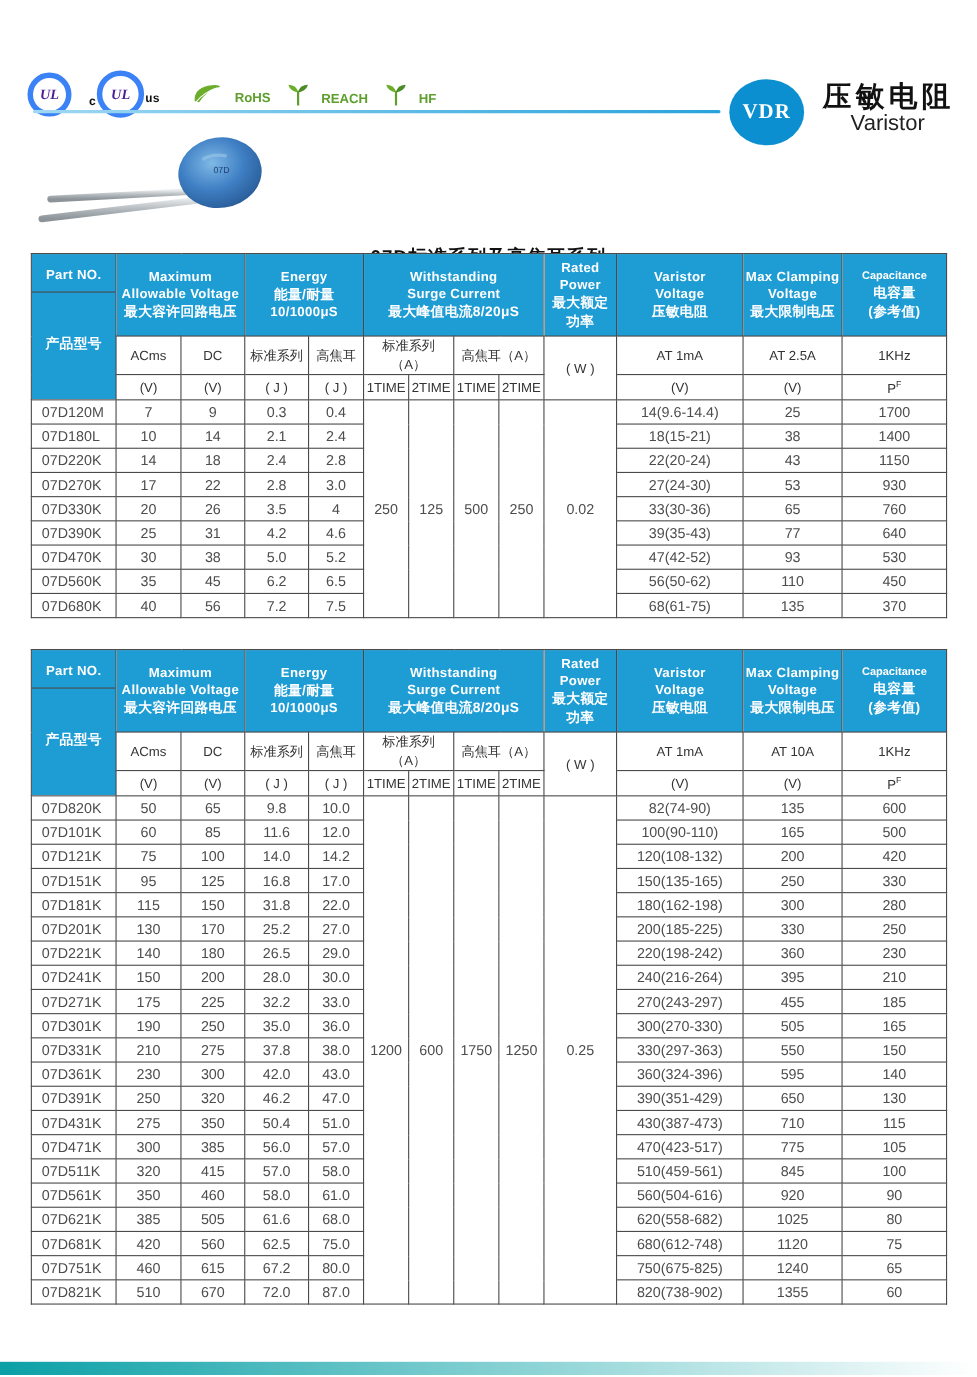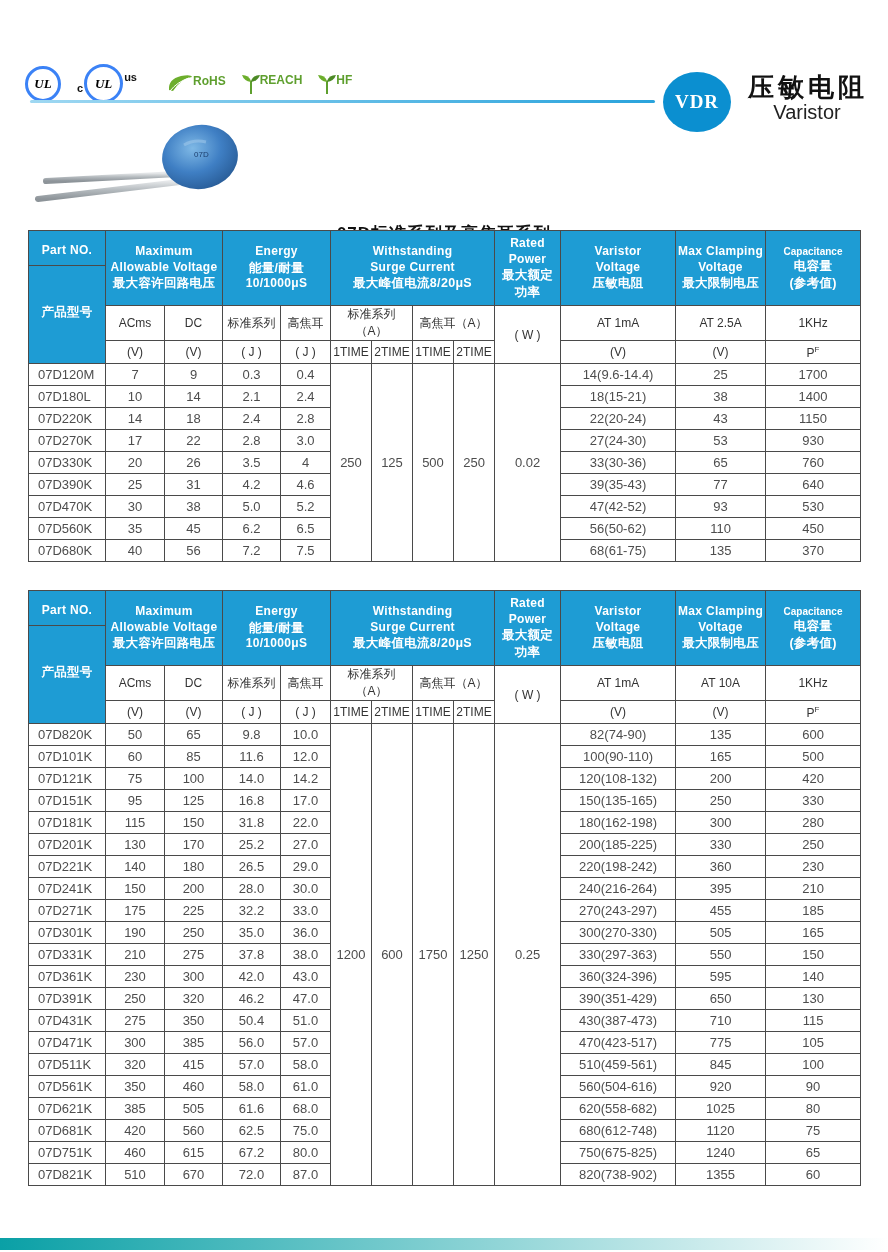--- a/index.html
+++ b/index.html
@@ -1,28 +1,28 @@
 <!DOCTYPE html>
 <html><head>
 <meta charset="utf-8">
 <style>
   html,body{margin:0;padding:0;background:#fff;}
   .page{position:relative;width:888px;height:1252px;background:#fff;overflow:hidden;
         font-family:"Liberation Sans",sans-serif;}
 
   
   .certs{position:absolute;top:64px;left:25px;display:flex;align-items:center;gap:16px;}
-  .ul-badge{width:30px;height:30px;border:3px solid #3b82f6;border-radius:50%;
+  .ul-badge{width:30px;height:30px;border:5px solid #3b82f6;border-radius:50%;
             display:flex;align-items:center;justify-content:center;
-            font-family:"Liberation Serif",serif;font-style:italic;font-weight:bold;font-size:13px;color:#000000;}
+            font-family:"Liberation Serif",serif;font-style:italic;font-weight:bold;font-size:13px;color:#4c1d95;}
   .cul-wrap{display:flex;align-items:flex-end;gap:1px;}
   .cul-pre,.cul-suf{font-size:11px;font-weight:bold;color:#111;line-height:1;}
   .cul-pre{margin-bottom:9px;}
-  .cul-suf{margin-bottom:20px;}
-  .eco{display:flex;align-items:flex-start;gap:0;font-size:12px;font-weight:bold;color:#5e9f2e;}
+  .cul-suf{margin-bottom:10px;font-family:Liberation Mono, monospace;}
+  .eco{display:flex;align-items:flex-end;gap:12px;font-size:12px;font-weight:bold;color:#5e9f2e;}
   .eco svg{display:block;}
 
   .accent-line{position:absolute;top:100px;left:30px;width:625px;height:3px;
                background:linear-gradient(to right,#9fd8f2,#29a3dc);border-radius:2px;}
 
   .vdr-ellipse{position:absolute;top:72px;left:663px;width:68px;height:60px;border-radius:50%;
                background:#0b8fd0;display:flex;align-items:center;justify-content:center;
                color:#ffffff;font-family:"Liberation Serif",serif;font-weight:bold;font-size:19px;letter-spacing:1px;}
   .prod-cn{position:absolute;top:70px;left:748px;font-size:26px;font-weight:bold;color:#111;letter-spacing:4px;}
   .prod-en{position:absolute;top:101px;left:748px;width:118px;text-align:center;font-size:20px;color:#222;}

